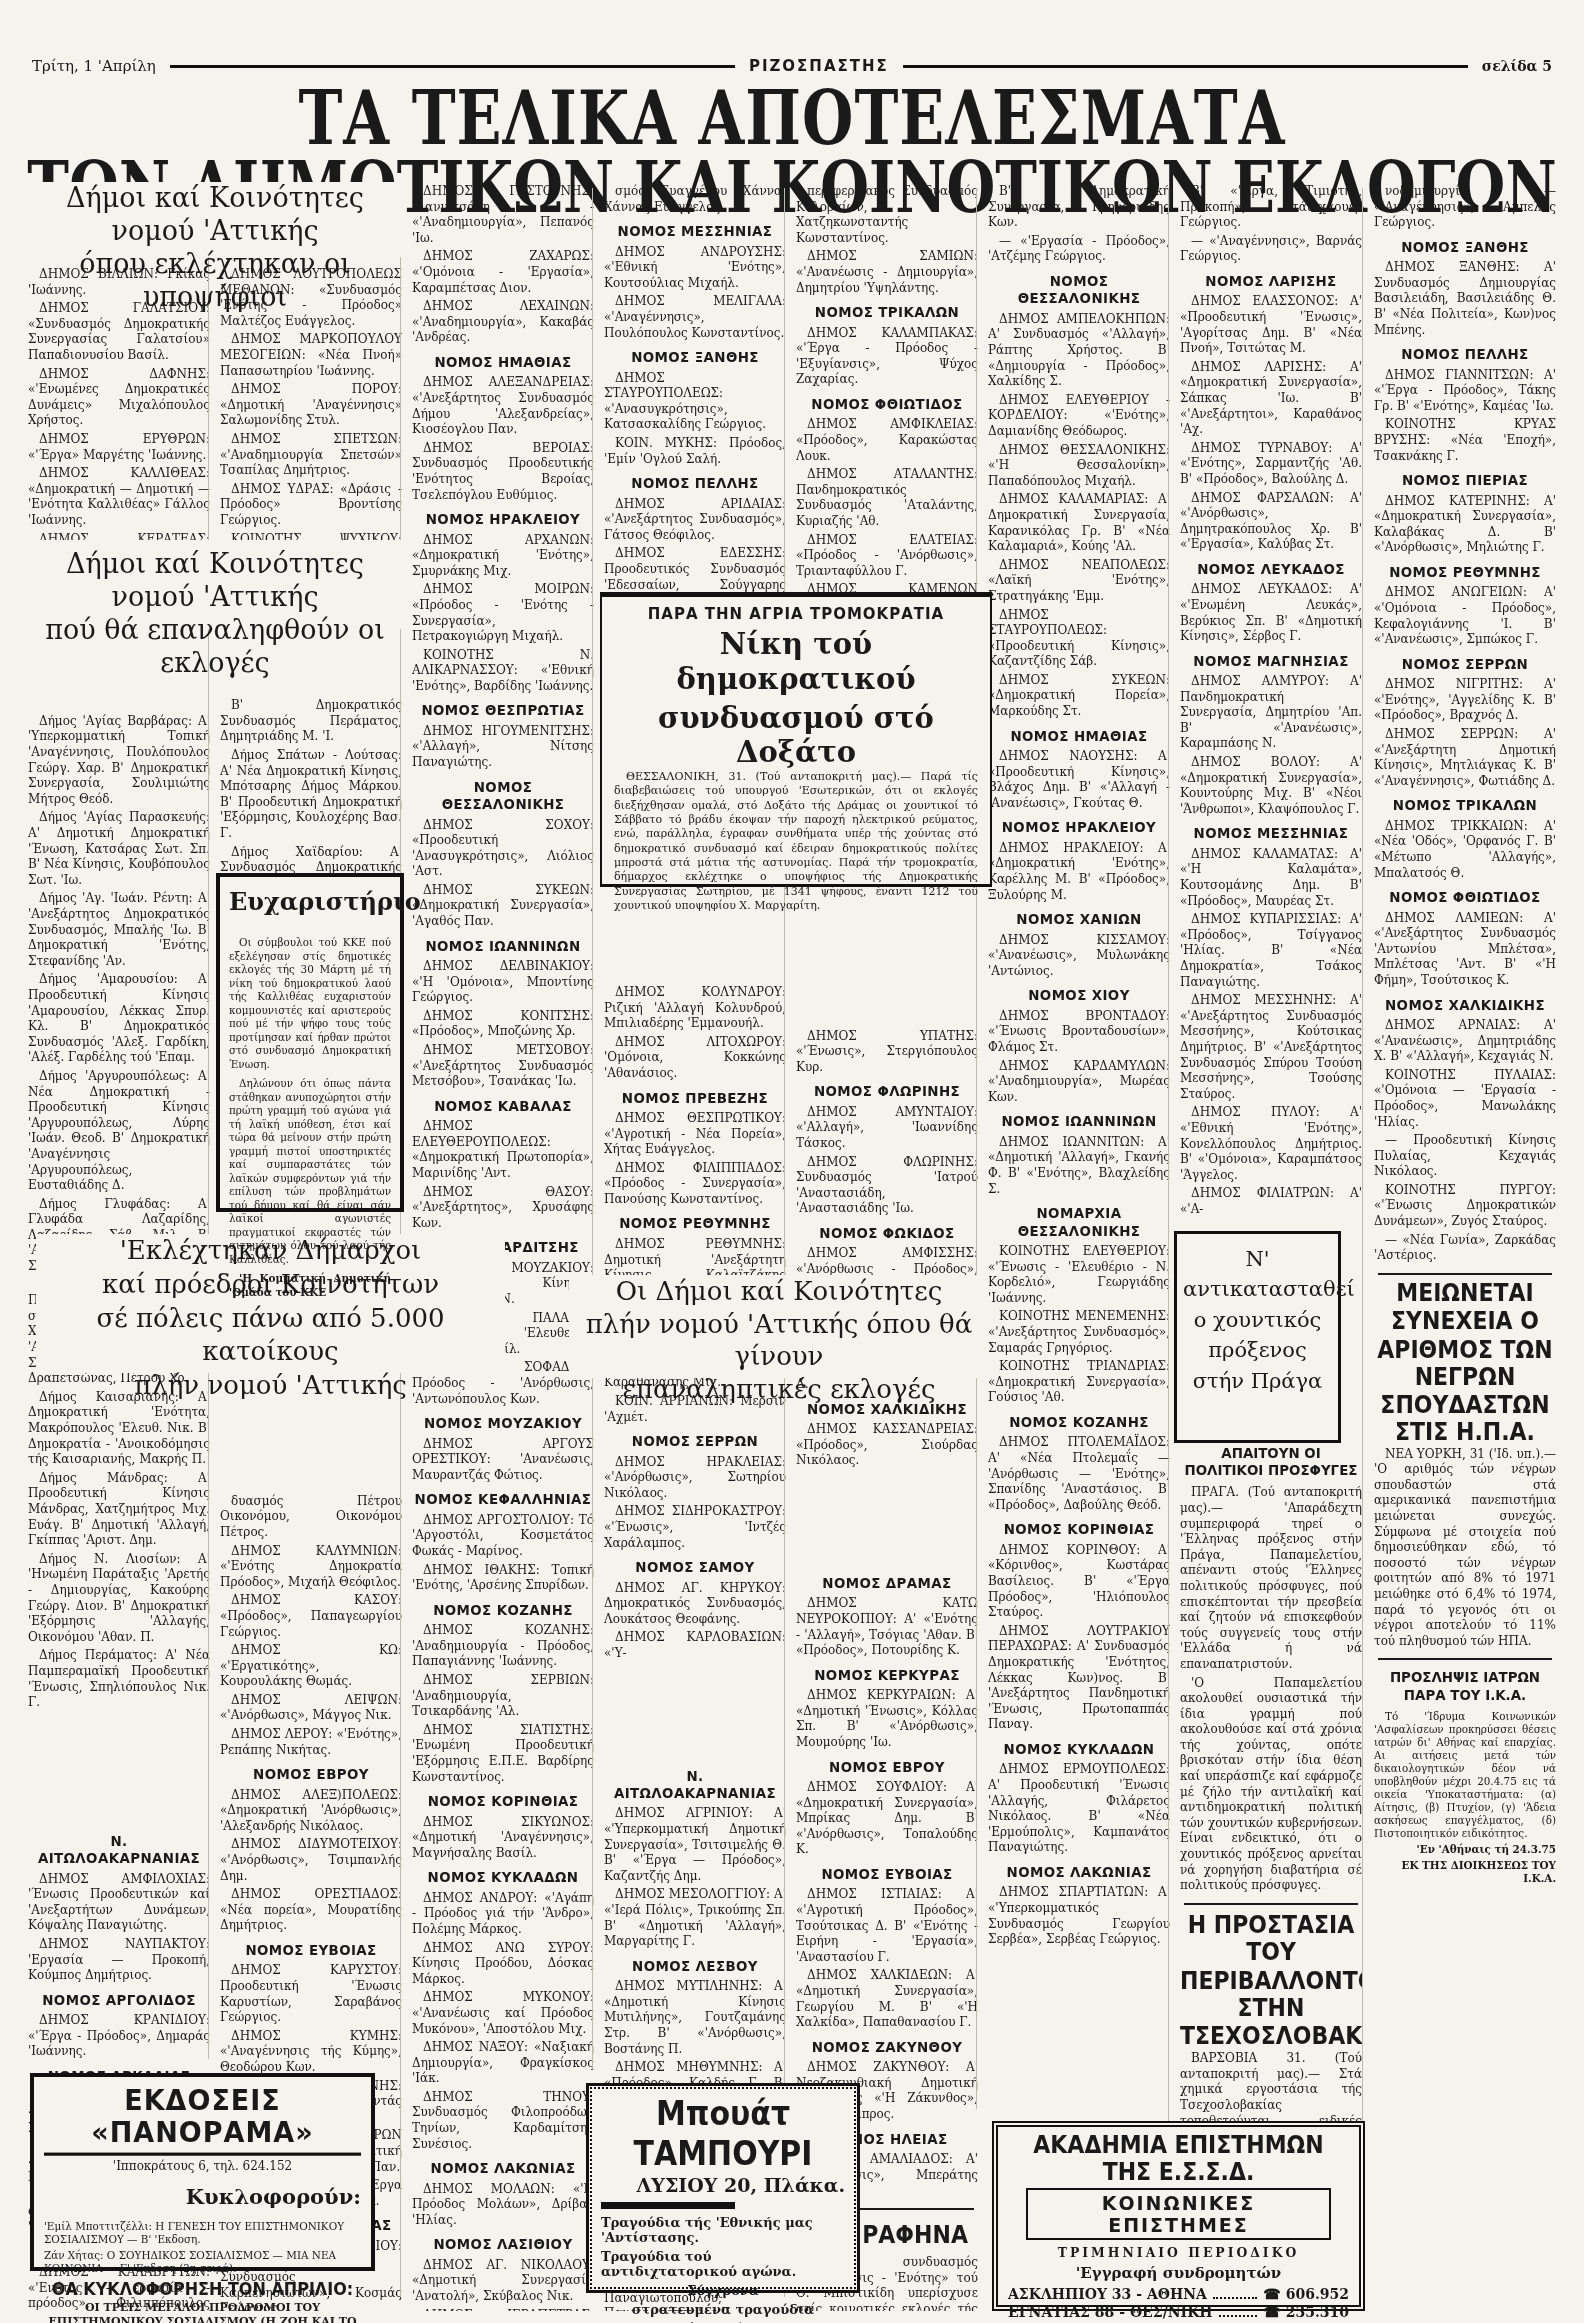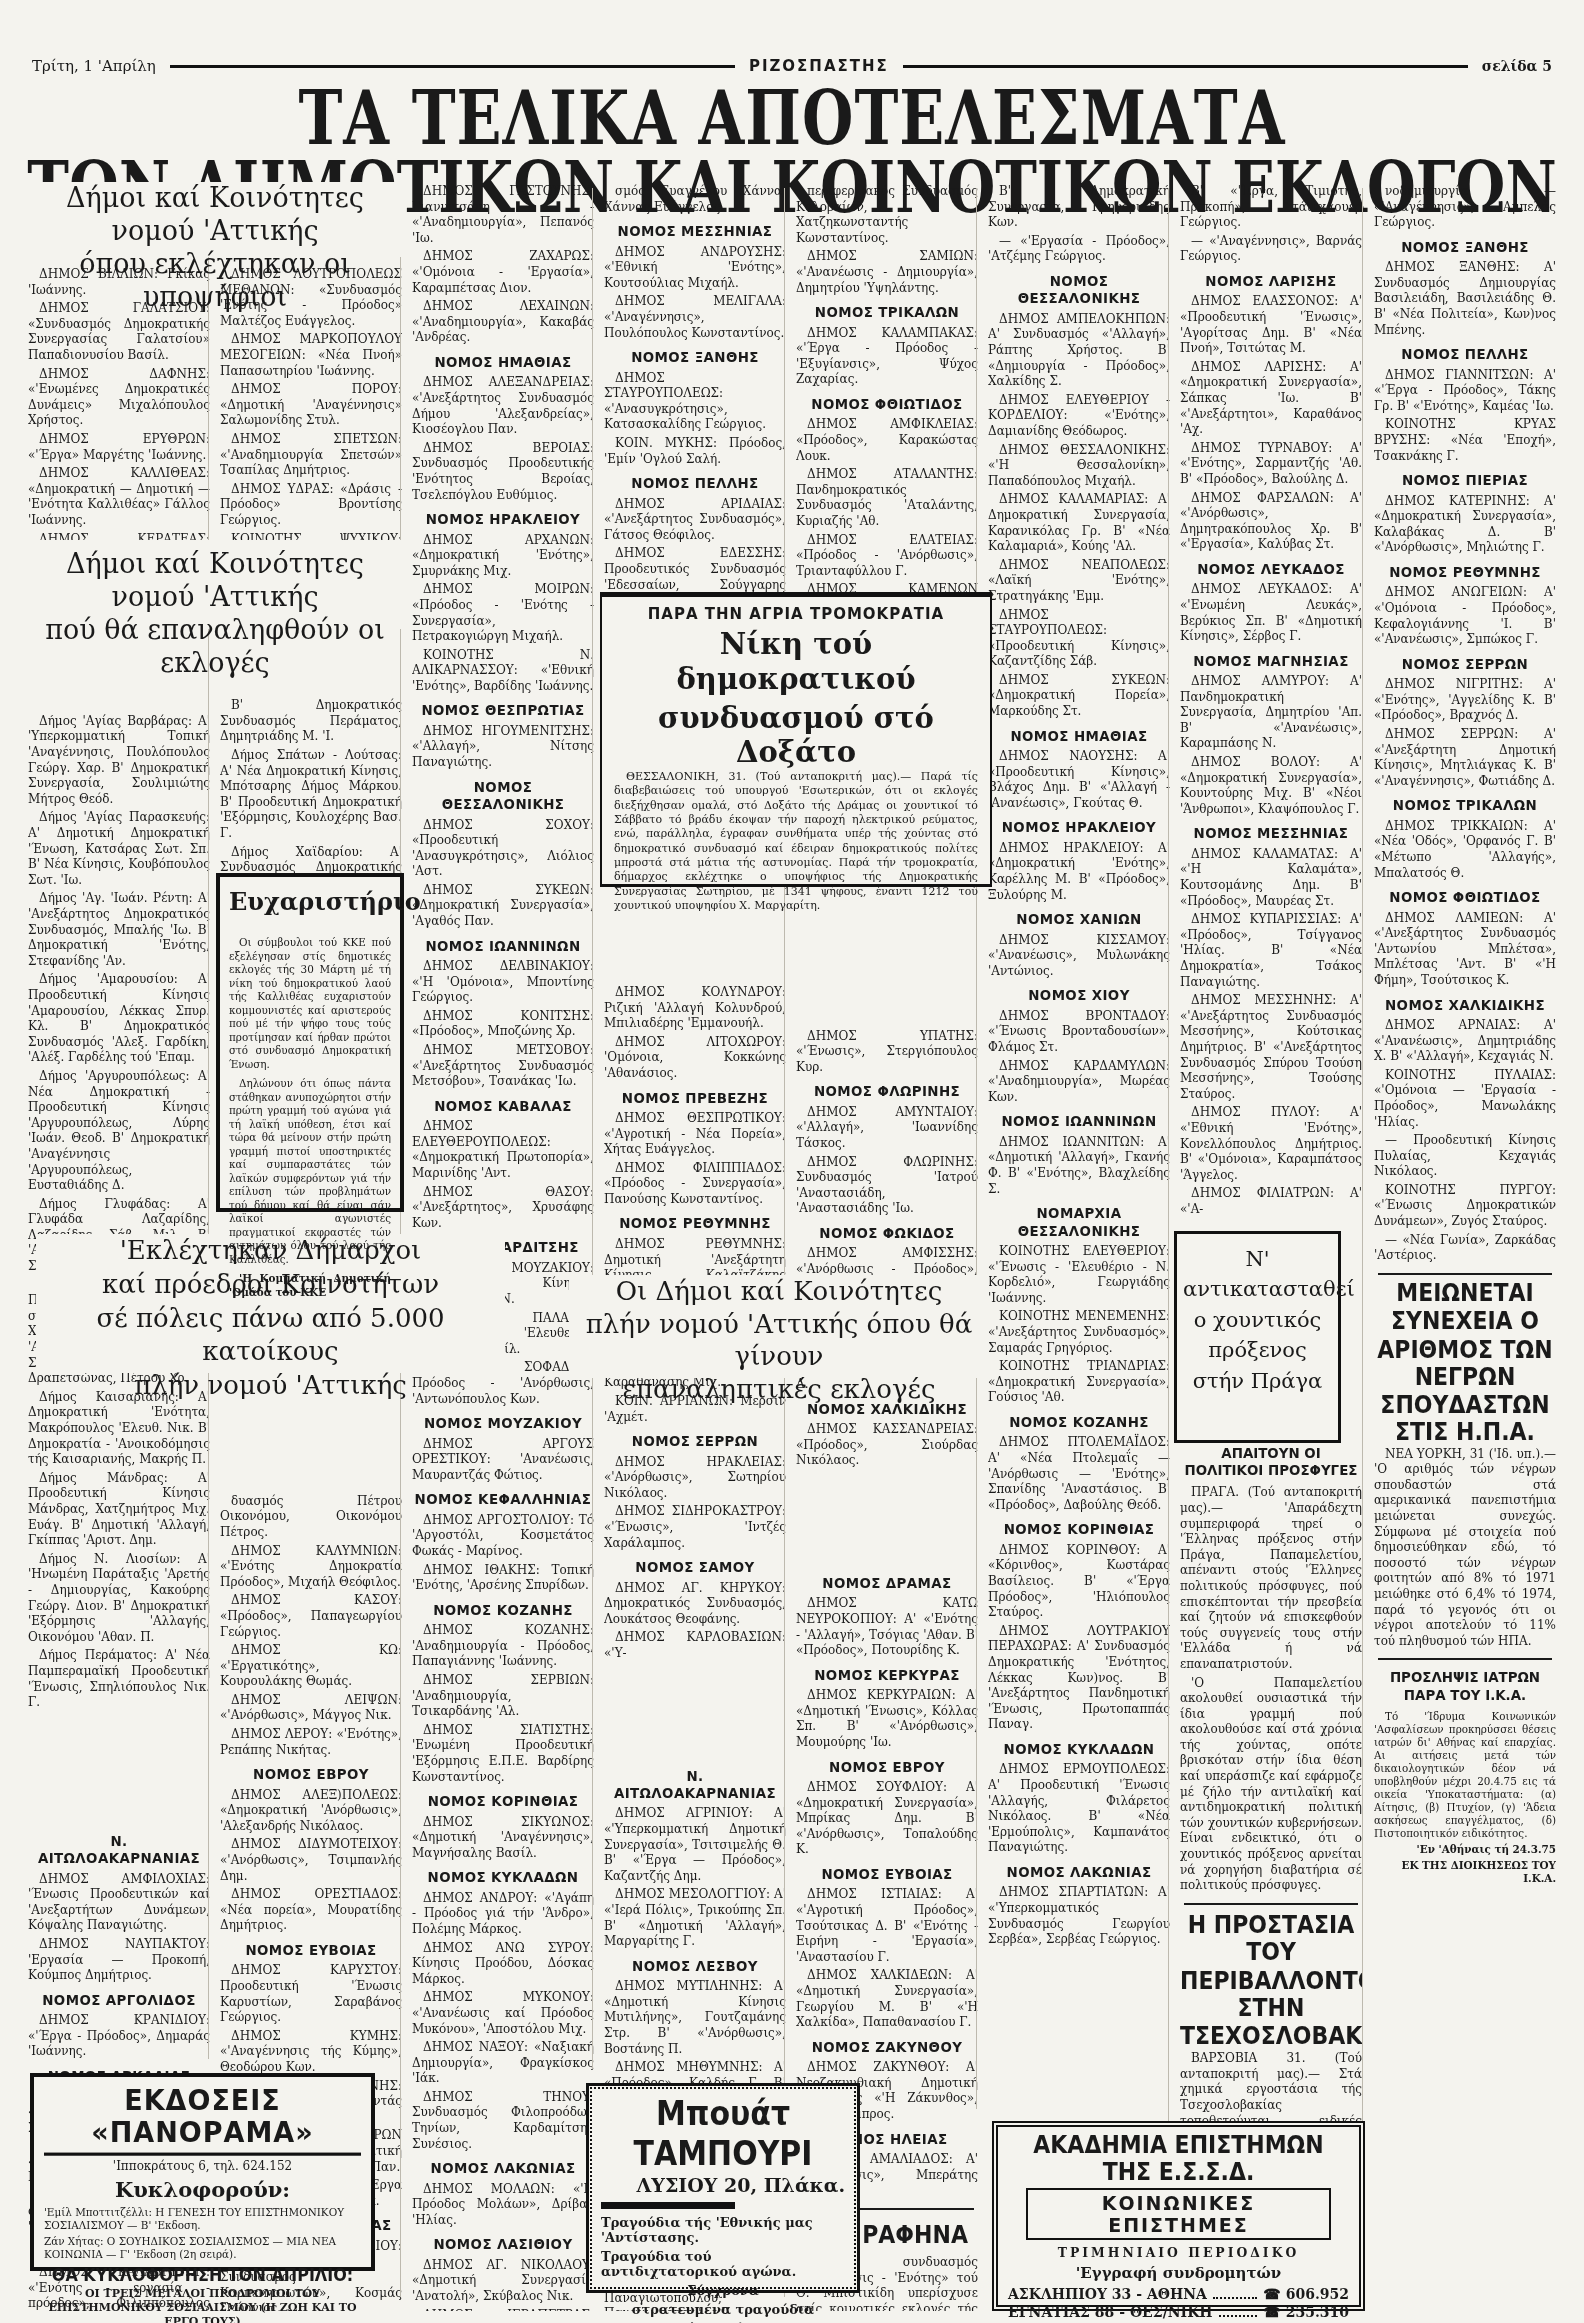--- a/index.html
+++ b/index.html
@@ -47,21 +47,21 @@
   .efxTitle{text-align:center;font-size:24px;font-weight:bold;margin:2px 0 20px;}
   .efxBody{font-size:10.4px;line-height:1.3;text-align:justify;text-indent:10px;margin:0 0 6px;}
   
   #pragaBox{border:3.5px solid #111;padding:10px 6px;}
   .pragaTitle{text-align:center;font-size:21px;line-height:1.45;font-family:"DejaVu Serif",serif;}
   
   #panoramaAd{border:4px solid #111;padding:8px 10px;text-align:center;}
   .panTitle{font-weight:bold;font-size:27px;font-family:"DejaVu Sans",sans-serif;letter-spacing:1px;
             border-bottom:3px solid #111;padding-bottom:4px;transform:scaleY(1.05);}
   .panAddr{font-size:12px;margin-top:5px;}
-  .panCirc{font-size:21px;font-weight:bold;margin:4px 0;}
+  .panCirc{font-size:21px;font-weight:bold;margin:11px 0;text-align:right;}
   .panItem{font-size:10.4px;text-align:left;margin:3px 0;line-height:1.25;}
   .panUp{font-weight:bold;font-size:16px;font-family:"DejaVu Sans",sans-serif;margin-top:4px;transform:scaleY(1.1);}
   .panUpItem{font-size:11px;font-weight:bold;margin-top:3px;line-height:1.25;}
   #tampouriAd{border:3px solid #111;outline:2px dotted #111;outline-offset:-6px;padding:12px 12px 8px;}
   .tamName{font-size:30px;font-weight:bold;text-align:center;font-family:"DejaVu Sans",sans-serif;transform:scaleY(1.15);}
   .tamAddr{font-size:19px;font-weight:bold;text-align:right;margin-top:6px;}
   .tamBar{border-top:7px solid #111;width:55%;margin:6px 0;}
   .tamLine{font-size:13px;font-weight:bold;margin-top:4px;}
   .tamC{text-align:center;}
   #akadAd{border:6px double #111;background:#f4f3ee;padding:6px 10px;text-align:center;}

